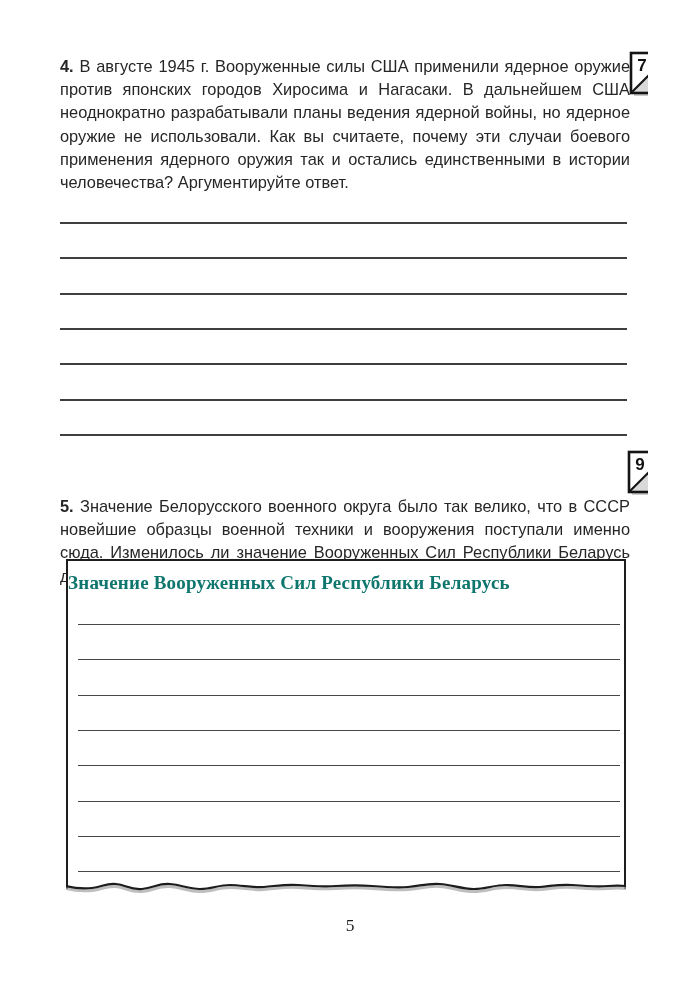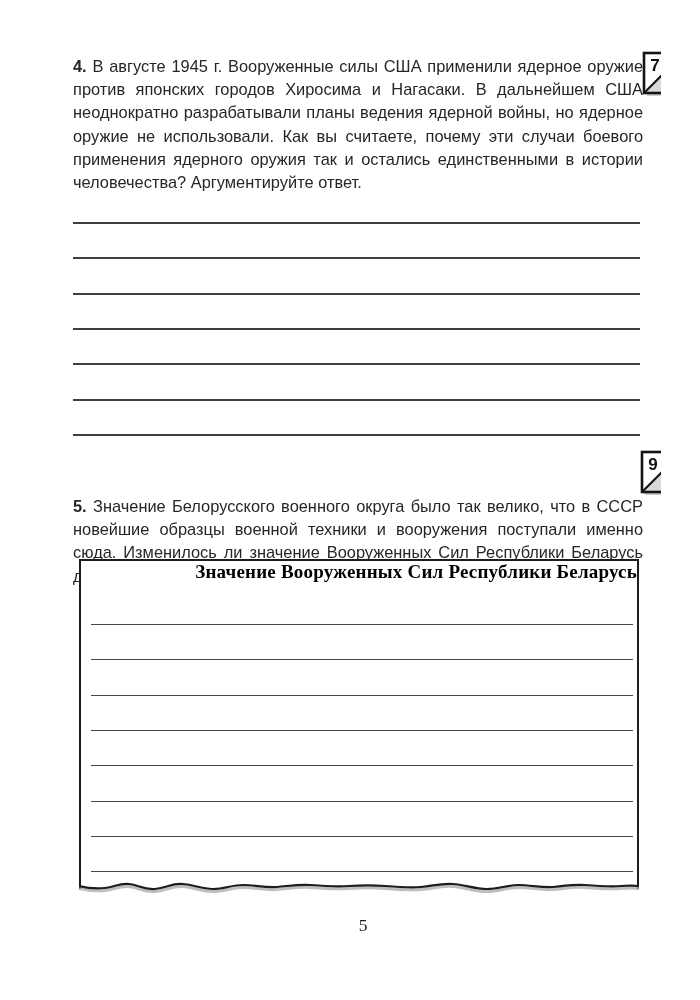--- a/index.html
+++ b/index.html
@@ -4,21 +4,21 @@
 <style>
   * { margin: 0; padding: 0; box-sizing: border-box; }
   html, body { width: 700px; height: 1000px; }
   body {
     background: #ffffff;
     font-family: "Liberation Sans", sans-serif;
     position: relative;
   }
   .page {
     position: absolute;
-    left: 13px; top: 0;
+    left: 0; top: 0;
     width: 648px; height: 1000px;
     background: #ffffff;
     overflow: hidden;
   }
   .question {
     position: absolute;
     left: 60px;
     width: 570px;
     font-size: 16.4px;
     line-height: 23.2px;
@@ -48,27 +48,27 @@
   .rule { height: 35.33px; border-top: 2px solid #3f3f3f; }
   .box {
     position: absolute;
     left: 66px; top: 559px;
     width: 560px; height: 330px;
     border: 2px solid #1d1d1d;
     border-bottom: none;
     background: #ffffff;
   }
   .box-title {
-    margin-top: 0;
-    text-align: right;
+    margin-top: 11px;
+    text-align: left;
     font-family: "Liberation Serif", serif;
     font-weight: bold;
     font-size: 19px;
     letter-spacing: 0.2px;
-    color: #000000;
+    color: #0f766e;
   }
   #rules-box { position: absolute; top: 63px; left: 10px; width: 542px; }
   .rule-thin { height: 35.33px; border-top: 1.8px solid #474747; }
   .torn {
     position: absolute;
     left: -2px; bottom: -9px;
     width: 560px; height: 20px;
   }
   .page-number {
     position: absolute;

